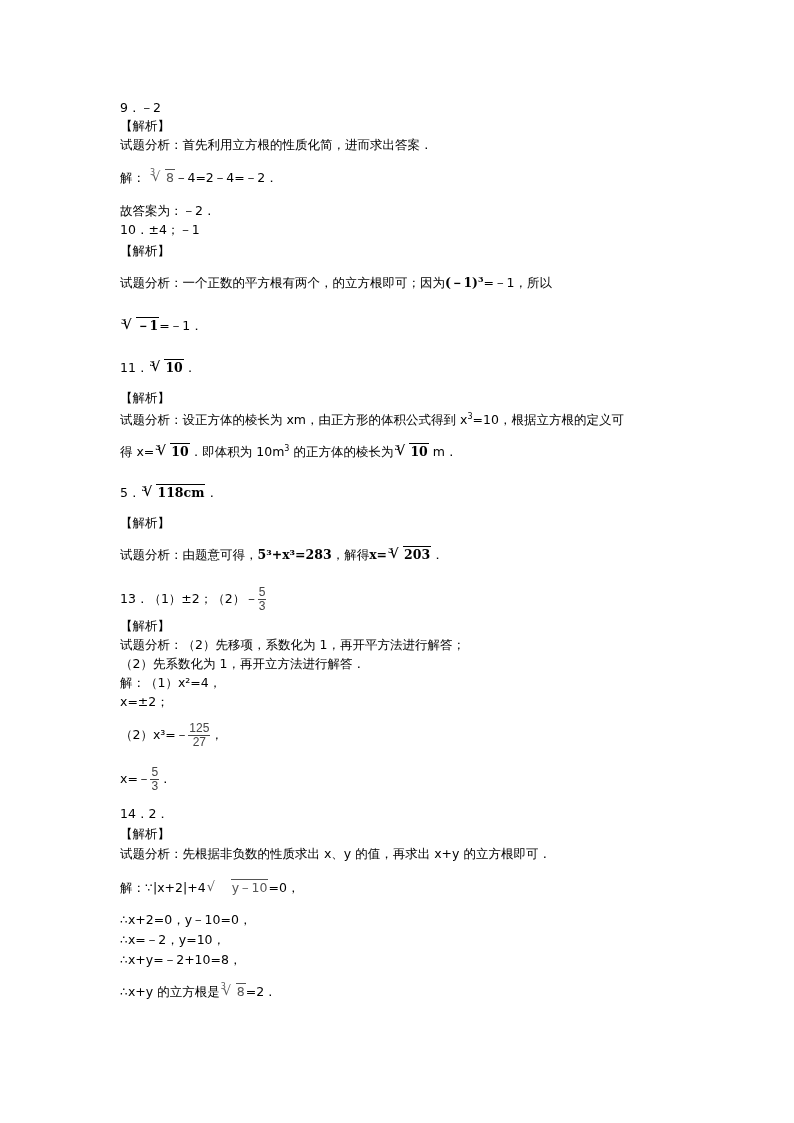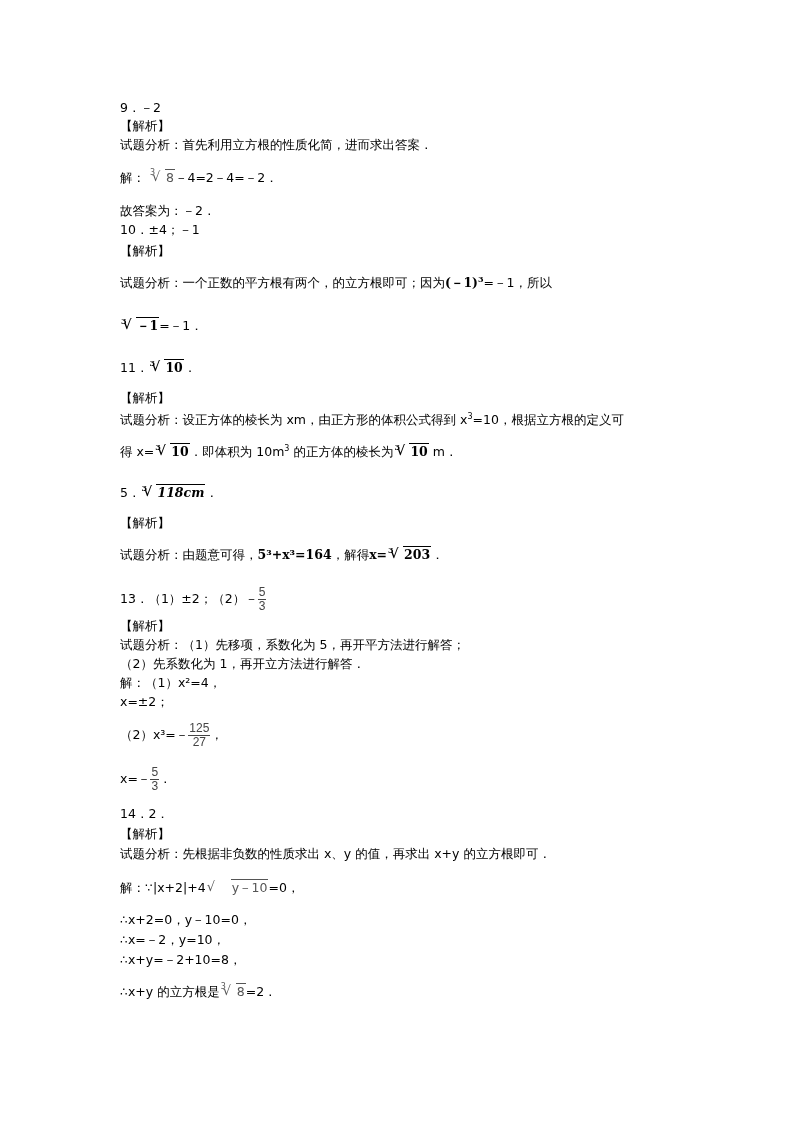--- a/index.html
+++ b/index.html
@@ -45,35 +45,35 @@
 </div>
 <div class="line" style="top:390px">【解析】</div>
 <div class="line" style="top:412px">
   <span>试题分析：设正方体的棱长为 xm，由正方形的体积公式得到 x</span><sup>3</sup><span>=10，根据立方根的定义可</span>
 </div>
 <div class="line" style="top:444px">
   <span>得 x=</span><span class="rad m b"><span class="idx">3</span><span class="sym">√</span><span class="arg">10</span></span><span>．即体积为 10m</span><sup>3</sup><span> 的正方体的棱长为</span><span class="rad m b"><span class="idx">3</span><span class="sym">√</span><span class="arg">10</span></span><span> m．</span>
 </div>
 
 <div class="line" style="top:485px">
-  <span>5．</span><span class="rad m b"><span class="idx">3</span><span class="sym">√</span><span class="arg" style="font-style:italic">118cm</span></span><span>．</span>
+  <span>5．</span><span class="rad m b"><span class="idx">3</span><span class="sym">√</span><span class="arg" style="">118cm</span></span><span>．</span>
 </div>
 <div class="line" style="top:515px">【解析】</div>
 <div class="line" style="top:547px">
-  <span>试题分析：由题意可得，</span><span class="m b">5³+x³=164</span><span>，解得</span><span class="m b">x=</span><span class="rad m b"><span class="idx">3</span><span class="sym">√</span><span class="arg">203</span></span><span>．</span>
+  <span>试题分析：由题意可得，</span><span class="m b">5³+x³=283</span><span>，解得</span><span class="m b">x=</span><span class="rad m b"><span class="idx">3</span><span class="sym">√</span><span class="arg">203</span></span><span>．</span>
 </div>
 
 <div class="line" style="top:586px">
   <span>13．（1）±2；（2）－</span><span class="frac">
       <span class="num">5</span>
       <span>3</span>
     </span>
 </div>
 <div class="line" style="top:618px">【解析】</div>
-<div class="line" style="top:637px">试题分析：（1）先移项，系数化为 5，再开平方法进行解答；</div>
+<div class="line" style="top:637px">试题分析：（2）先移项，系数化为 1，再开平方法进行解答；</div>
 <div class="line" style="top:656px">（2）先系数化为 1，再开立方法进行解答．</div>
 <div class="line" style="top:675px">解：（1）x²=4，</div>
 <div class="line" style="top:694px">x=±2；</div>
 <div class="line" style="top:722px">
   <span>（2）x³=－</span><span class="frac">
       <span class="num">125</span>
       <span>27</span>
     </span><span>，</span>
 </div>
 <div class="line" style="top:766px">

